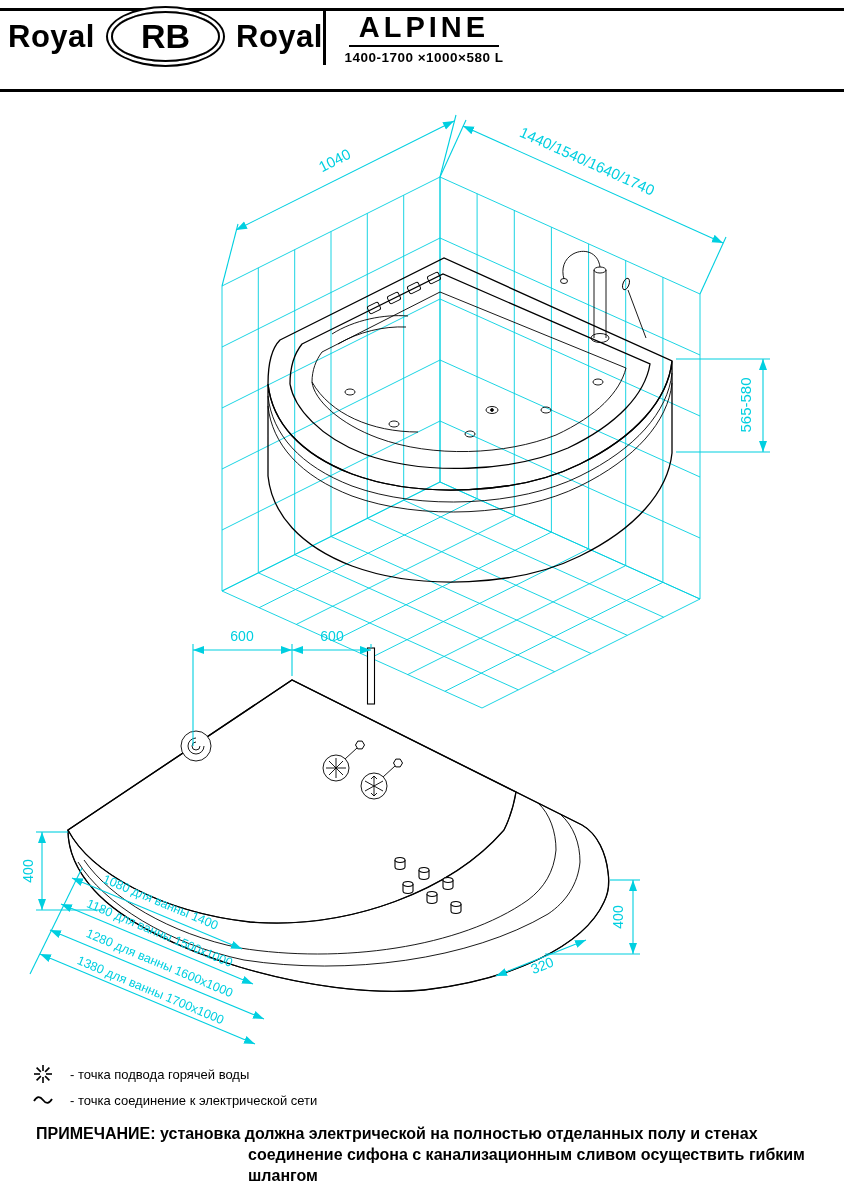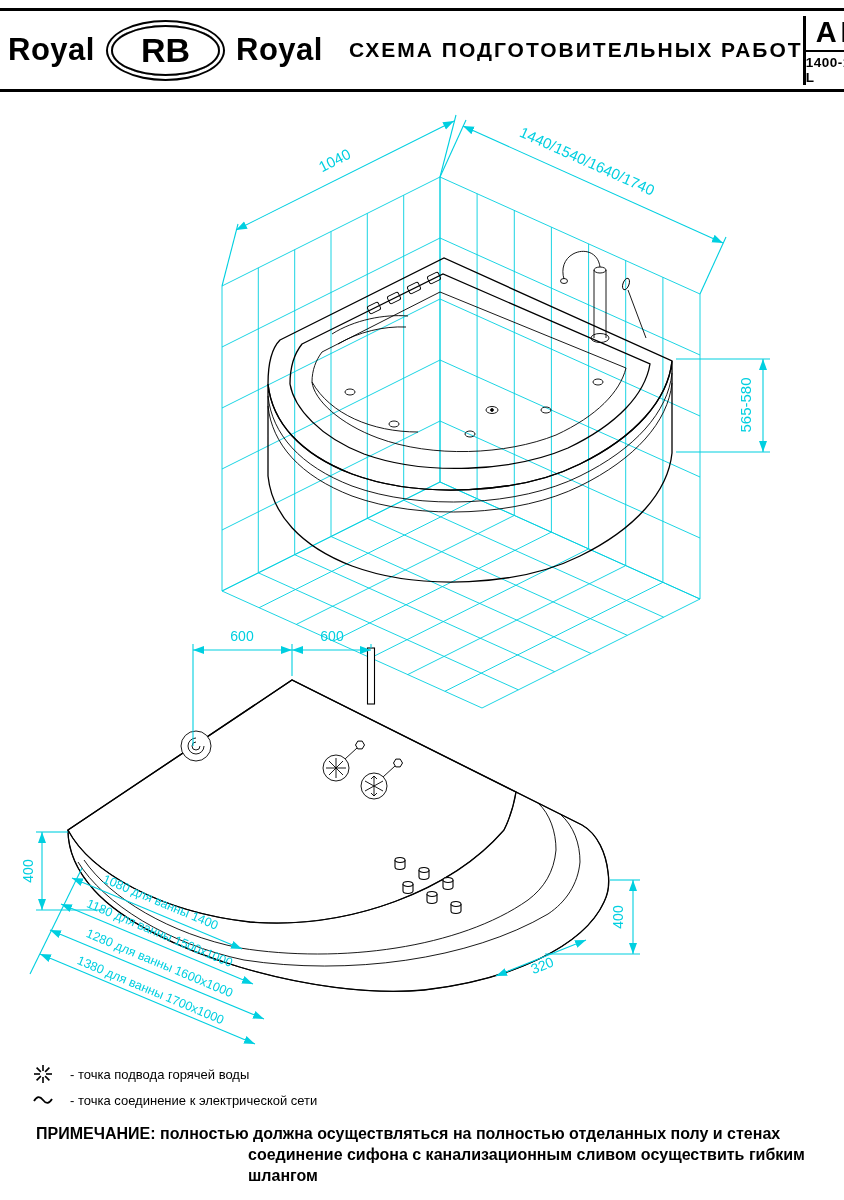--- a/index.html
+++ b/index.html
@@ -3,21 +3,21 @@
 <meta charset="utf-8">
 <style>
   html,body{margin:0;padding:0;}
   body{
     width:844px;height:1200px;background:#fff;position:relative;overflow:hidden;
     font-family:"Liberation Sans",sans-serif;color:#000;
   }
   
   .header{
     margin-top:8px;border-top:3px solid #000;border-bottom:3px solid #000;
-    height:78px;display:flex;align-items:center;
+    height:78px;display:flex;align-items:flex-start;
   }
   .brand{display:flex;align-items:center;gap:10px;padding-left:8px;}
   .brand-word{font-weight:bold;font-size:31px;letter-spacing:.5px;}
   .rb-oval{
     display:flex;align-items:center;justify-content:center;
     border:2px solid #000;border-radius:50%;
     box-shadow:0 0 0 3px #fff,0 0 0 5px #000;
     font-weight:bold;font-size:34px;padding:4px 28px;margin:0 6px;
   }
   .scheme-title{
@@ -49,21 +49,20 @@
 </style>
 </head>
 <body>
 
 <div class="header">
   <div class="brand">
     <span class="brand-word">Royal</span>
     <span class="rb-oval">RB</span>
     <span class="brand-word">Royal</span>
   </div>
-  <div class="scheme-title">СХЕМА ПОДГОТОВИТЕЛЬНЫХ РАБОТ</div>
   <div class="model-box">
     <span class="model-name">ALPINE</span>
     <span class="model-size">1400-1700 ×1000×580 L</span>
   </div>
 </div>
 
 <svg class="drawing" width="844" height="955" viewBox="0 0 844 955">
   <defs>
     <marker id="aE" markerUnits="userSpaceOnUse" markerWidth="12" markerHeight="10" refX="11" refY="5" orient="auto">
       <path d="M0,1 L11,5 L0,9 Z" fill="#00cfe0"></path>
@@ -285,15 +284,15 @@
       <svg width="22" height="22" viewBox="-11 -11 22 22" stroke="#000" stroke-width="1.8" fill="none">
         <path d="M-9,1 C-6,-4 -3,-4 0,0 C3,4 6,4 9,-1"></path>
       </svg>
     </span>
     <span>- точка соединение к электрической сети</span>
   </div>
 </div>
 
 <div class="note">
   <div><span>ПРИМЕЧАНИЕ:</span>
-    <span>полностью должна осуществляться на полностью отделанных полу и стенах</span></div>
+    <span>установка должна электрической на полностью отделанных полу и стенах</span></div>
   <div class="l2">соединение сифона с канализационным сливом осуществить гибким шлангом</div>
 </div>
 
 </body></html>

